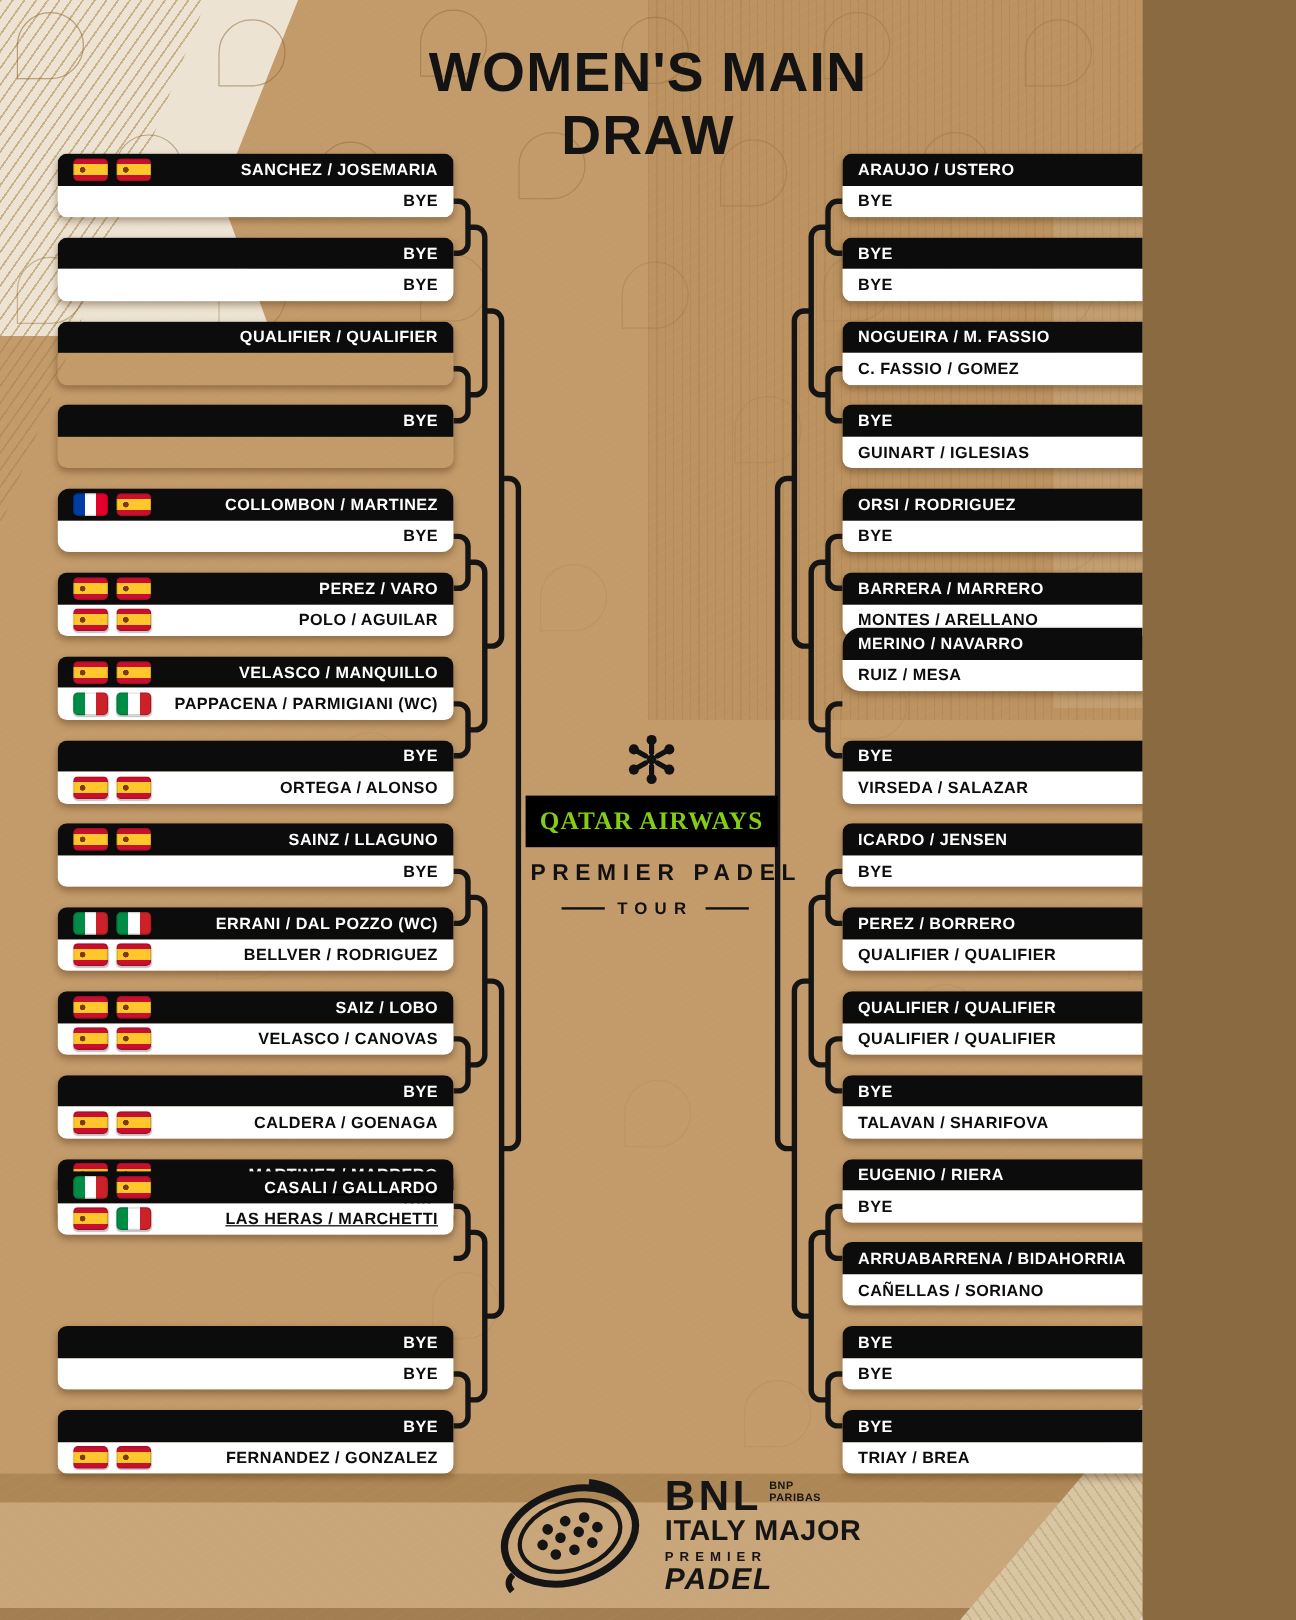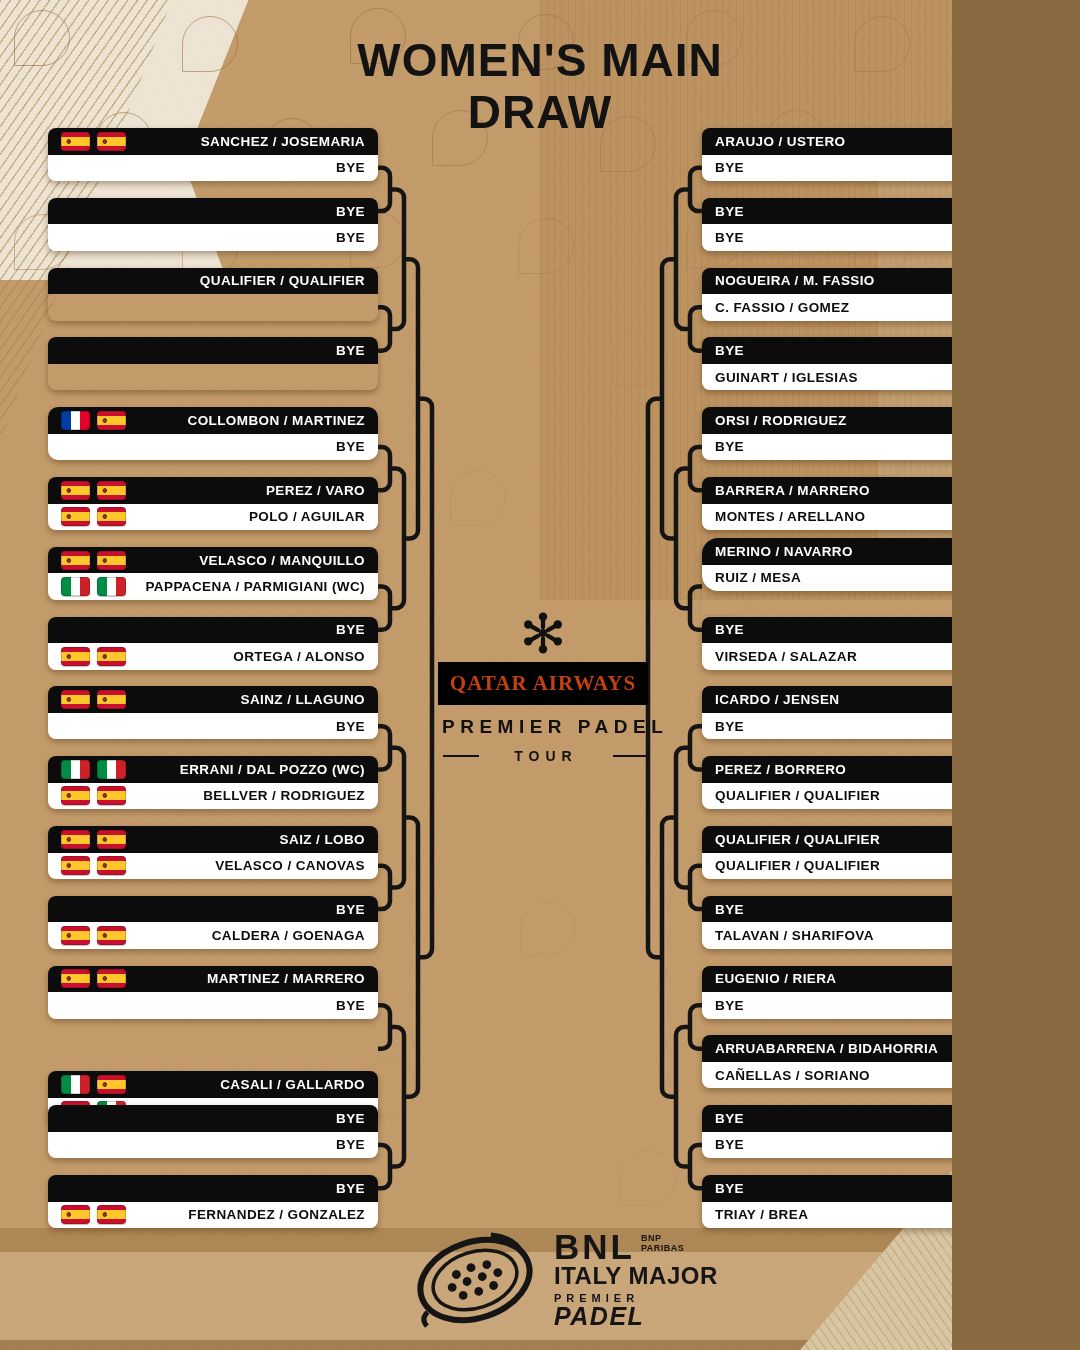--- a/index.html
+++ b/index.html
@@ -50,26 +50,26 @@
            linear-gradient(180deg,#C8102E 0 26%,#FFC72C 26% 74%,#C8102E 74%);}
   .flag-fr{background:linear-gradient(90deg,#003DA5 0 33.4%,#fff 33.4% 66.7%,#E4002B 66.7%);}
   .flag-it{background:linear-gradient(90deg,#008C45 0 33.4%,#fff 33.4% 66.7%,#CD212A 66.7%);}
   .flag-ar{background:radial-gradient(circle at 50% 50%,#F2B53A 0 2.4px,rgba(0,0,0,0) 2.8px),
            linear-gradient(180deg,#74ACDF 0 33%,#fff 33% 67%,#74ACDF 67%);}
   .flag-pt{background:radial-gradient(circle at 38% 50%,#fff 0 1.6px,#FFD100 1.6px 3.6px,rgba(0,0,0,0) 4px),
            linear-gradient(90deg,#046A38 0 38%,#DA291C 38%);}
   .flag-ghost{visibility:hidden;}
   
   .sponsor{position:absolute;left:437px;top:608px;width:212px;text-align:center;color:#111;}
-  .sponsor .qa-bar{display:inline-block;background:#000;color:#c2410c;margin-top:4px;
+  .sponsor .qa-bar{display:inline-block;background:#000;color:#84cc16;margin-top:4px;
         padding:9px 12px;font-family:"Liberation Serif",serif;font-weight:700;
         font-size:21px;letter-spacing:1px;white-space:nowrap;}
   .sponsor .series{margin-top:11px;font-weight:800;font-size:19px;letter-spacing:5.5px;
         white-space:nowrap;padding-left:5px;}
-  .tour-row{margin-top:10px;display:flex;align-items:center;justify-content:space-between;gap:10px;
+  .tour-row{margin-top:10px;display:flex;align-items:center;justify-content:center;gap:10px;
         font-weight:800;font-size:14px;letter-spacing:6px;padding-left:6px;}
   .tour-dash{width:36px;height:2.5px;background:#111;flex:0 0 auto;}
   
   .event{position:absolute;left:404px;top:1222px;display:flex;align-items:center;gap:8px;color:#151515;}
   .event-text{display:flex;flex-direction:column;align-items:flex-start;}
   .bnl-row{display:flex;align-items:flex-start;gap:6px;}
   .bnl{font-weight:800;font-size:35px;line-height:30px;letter-spacing:3px;}
   .bank{display:flex;flex-direction:column;font-weight:700;font-size:9px;line-height:9.5px;
         letter-spacing:.5px;padding-top:2px;}
   .major{font-weight:800;font-size:24px;line-height:27px;letter-spacing:.5px;text-align:right;}
@@ -314,21 +314,21 @@
           <span class="flags">
             <span class="flag flag-es"></span>
             <span class="flag flag-es"></span>
           </span>
           <span class="team-label">MARTINEZ / MARRERO</span>
         </div>
         <div class="row row-white">
           <span class="team-label">BYE</span>
         </div>
       </div>
-      <div class="match" style="left: 48px; top: 1071px;">
+      <div class="match" style="left: 48px; top: 976px; text-decoration: underline;">
         <div class="row row-black">
           <span class="flags">
             <span class="flag flag-it"></span>
             <span class="flag flag-es"></span>
           </span>
           <span class="team-label">CASALI / GALLARDO</span>
         </div>
         <div class="row row-white">
           <span class="flags">
             <span class="flag flag-es"></span>
@@ -428,21 +428,21 @@
           </span>
         </div>
         <div class="row row-white">
           <span class="team-label">MONTES / ARELLANO</span>
           <span class="flags">
             <span class="flag flag-es"></span>
             <span class="flag flag-es"></span>
           </span>
         </div>
       </div>
-      <div class="match" style="left: 702px; top: 538px; border-radius: 16px;">
+      <div class="match" style="left: 702px; top: 523px; border-radius: 16px;">
         <div class="row row-black">
           <span class="team-label">MERINO / NAVARRO</span>
           <span class="flags">
             <span class="flag flag-es"></span>
             <span class="flag flag-es"></span>
           </span>
         </div>
         <div class="row row-white">
           <span class="team-label">RUIZ / MESA</span>
           <span class="flags">

